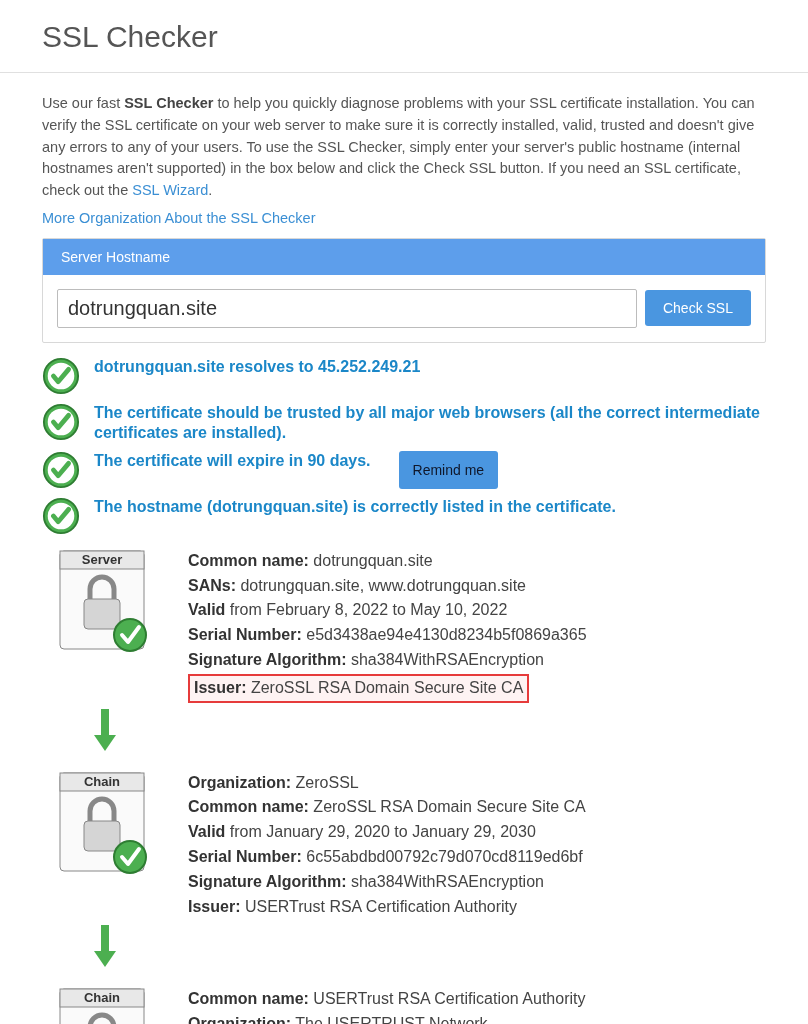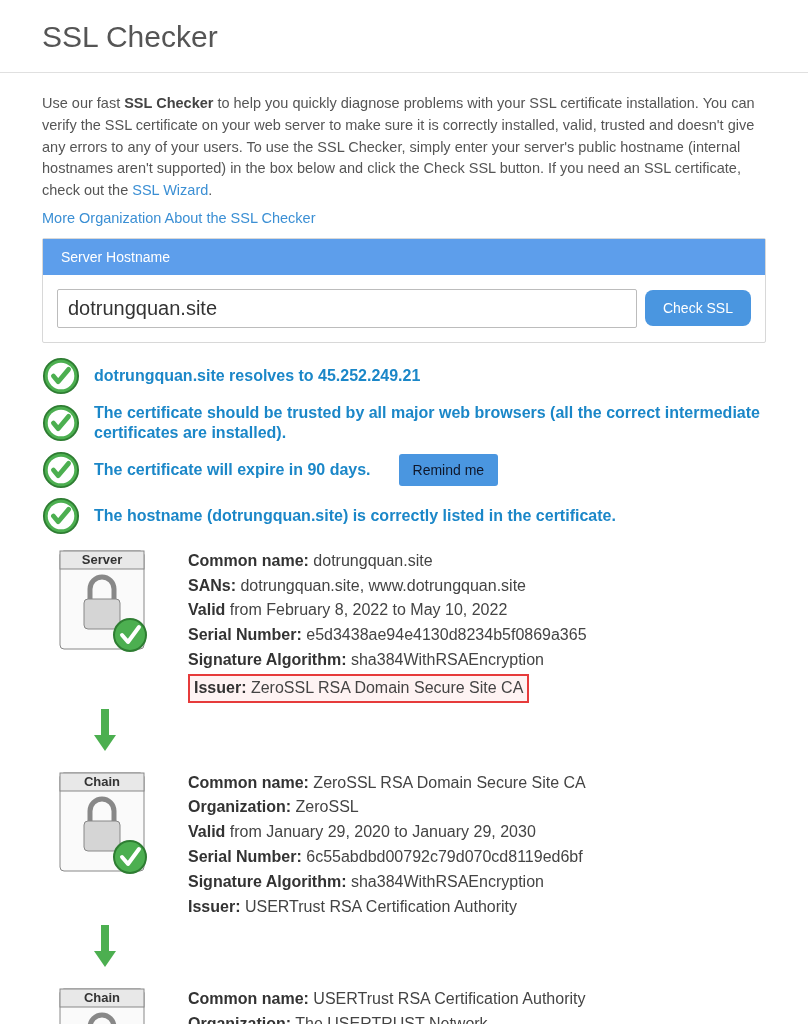--- a/index.html
+++ b/index.html
@@ -9,23 +9,23 @@
   .header h1 { font-size: 30px; font-weight: 400; color: #555; }
   .content { padding: 20px 42px 30px 42px; }
   .intro { font-size: 14.5px; line-height: 1.5; color: #555; margin-bottom: 8px; }
   .intro b { font-weight: 700; color: #444; }
   .link { color: #3b8fd4; text-decoration: none; cursor: pointer; }
   .more-info { margin: 6px 0 12px 0; font-size: 14.5px; }
   .panel { border: 1px solid #d8d8d8; border-radius: 2px; }
   .panel-header { background: #5d9eeb; color: #fff; padding: 10px 18px; font-size: 14px; }
   .panel-body { padding: 14px; display: flex; gap: 8px; align-items: center; }
   .hostname-input { flex: 1; padding: 7px 10px; font-size: 20px; border: 1px solid #bcbcbc; border-radius: 2px; color: #333; }
-  .check-btn { background: #4a96e0; color: #fff; border: none; border-radius: 8px; padding: 10px 18px; font-size: 14px; cursor: pointer; }
+  .check-btn { background: #4a96e0; color: #fff; border: none; border-radius: 3px; padding: 10px 18px; font-size: 14px; cursor: pointer; }
   .results { margin-top: 14px; }
-  .check-row { display: flex; align-items: center; gap: 14px; margin-bottom: 8px; }
+  .check-row { display: flex; gap: 14px; margin-bottom: 8px; }
   .tick { width: 38px; height: 38px; flex-shrink: 0; }
   .check-text { color: #1b87c8; font-weight: 700; font-size: 16px; line-height: 1.25; }
   .remind-btn { background: #4a96e0; color: #0f172a; border: none; border-radius: 3px; padding: 8px 14px; font-size: 14px; margin-left: 14px; cursor: pointer; }
   .cert-block { display: flex; gap: 36px; margin-top: 10px; margin-left: 10px; }
   .cert-icon { width: 100px; flex-shrink: 0; }
   .cert-details { font-size: 16px; line-height: 1.55; color: #444; padding-top: 4px; }
   .cert-details b { color: #333; font-weight: 700; }
   .highlight { border: 2px solid #e63b3b; background: rgba(230,59,59,0.06); display: inline-block; padding: 0 4px; margin-top: 1px; }
   .arrow-down { margin: 4px 0 4px 48px; }
 </style>
@@ -136,22 +136,22 @@
             <rect x="8" y="6" width="84" height="98" rx="4" fill="#fafafa" stroke="#888"></rect>
             <rect x="8" y="6" width="84" height="18" fill="#e8e8e8" stroke="#888"></rect>
             <text x="50" y="19" text-anchor="middle" font-size="13" font-weight="700" fill="#333">Chain</text>
             <rect x="32" y="54" width="36" height="30" rx="4" fill="#d5d5d5" stroke="#888"></rect>
             <path d="M38 54 v-10 a12 12 0 0 1 24 0 v10" fill="none" stroke="#888" stroke-width="5"></path>
             <circle cx="78" cy="90" r="16" fill="#4CAF50" stroke="#2e7d32" stroke-width="2"></circle>
             <path d="M70 90 L76 97 L87 82" stroke="#fff" stroke-width="4" fill="none" stroke-linecap="round" stroke-linejoin="round"></path>
           </svg>
         </div>
         <div class="cert-details">
+          <div><b>Organization:</b> <span>ZeroSSL</span></div>
           <div><b>Common name:</b> <span>ZeroSSL RSA Domain Secure Site CA</span></div>
-          <div><b>Organization:</b> <span>ZeroSSL</span></div>
           <div><b>Valid</b> <span>from January 29, 2020 to January 29, 2030</span></div>
           <div><b>Serial Number:</b> <span>6c55abdbd00792c79d070cd8119ed6bf</span></div>
           <div><b>Signature Algorithm:</b> <span>sha384WithRSAEncryption</span></div>
           <div><b>Issuer:</b> <span>USERTrust RSA Certification Authority</span></div>
         </div>
       </div>
 
       <div class="arrow-down">
         <svg width="30" height="46">
             <line x1="15" y1="2" x2="15" y2="30" stroke="#4CAF50" stroke-width="8"></line>

